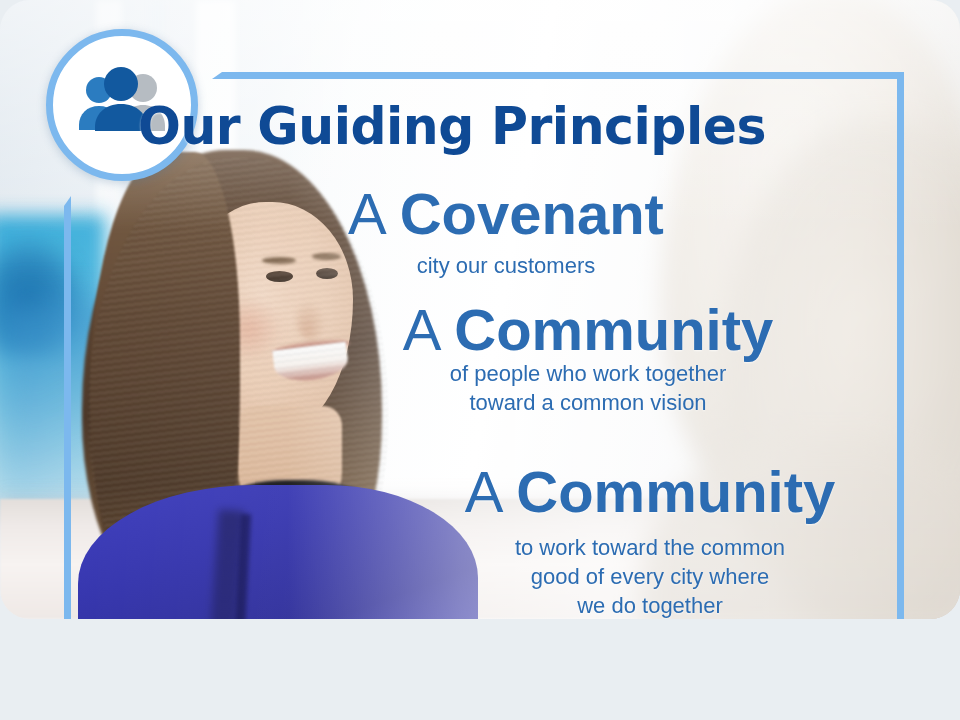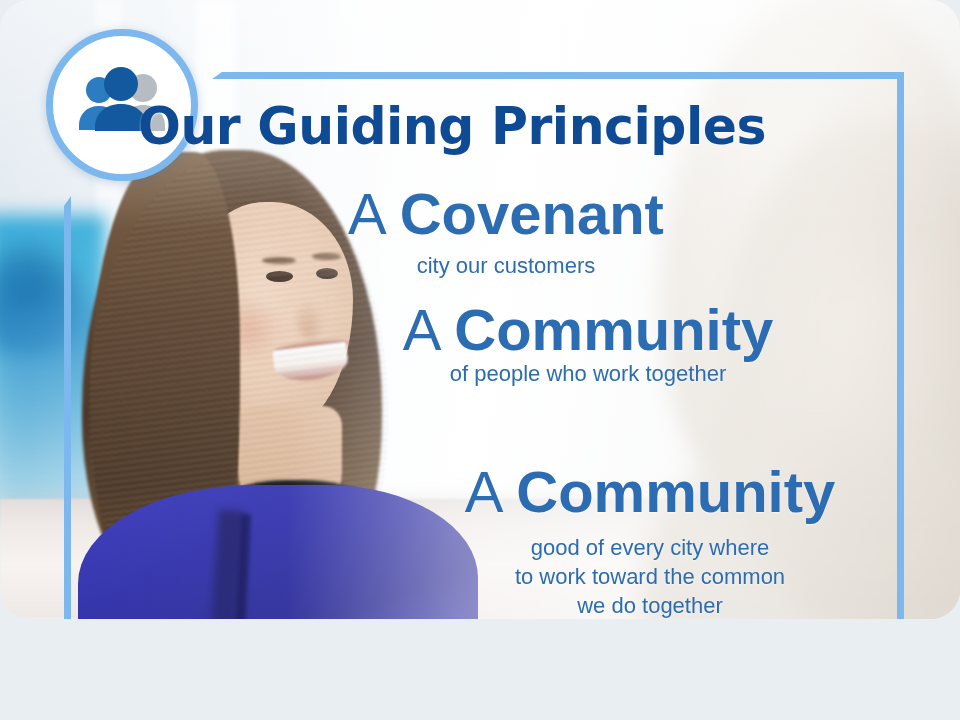--- a/index.html
+++ b/index.html
@@ -420,34 +420,37 @@
 
     <div class="block b2">
       <div class="head">
         <span class="art">A </span>
         <span class="word">Community</span>
       </div>
       <div class="sub">
         <div>
           <span>of </span><b>people who work together</b>
         </div>
+        <div>
+          <span>toward a common vision</span>
+        </div>
       </div>
     </div>
 
     <div class="block b3">
       <div class="head">
         <span class="art">A </span>
         <span class="word">Community</span>
       </div>
       <div class="sub">
         <div>
+          <span>to work toward the </span><b>common</b>
+        </div>
+        <div>
           <b>good of every city</b><span> where</span>
-        </div>
-        <div>
-          <span>to work toward the </span><b>common</b>
         </div>
         <div>
           <span>we do together</span>
         </div>
       </div>
     </div>
 
   </div>
 </div>
 

